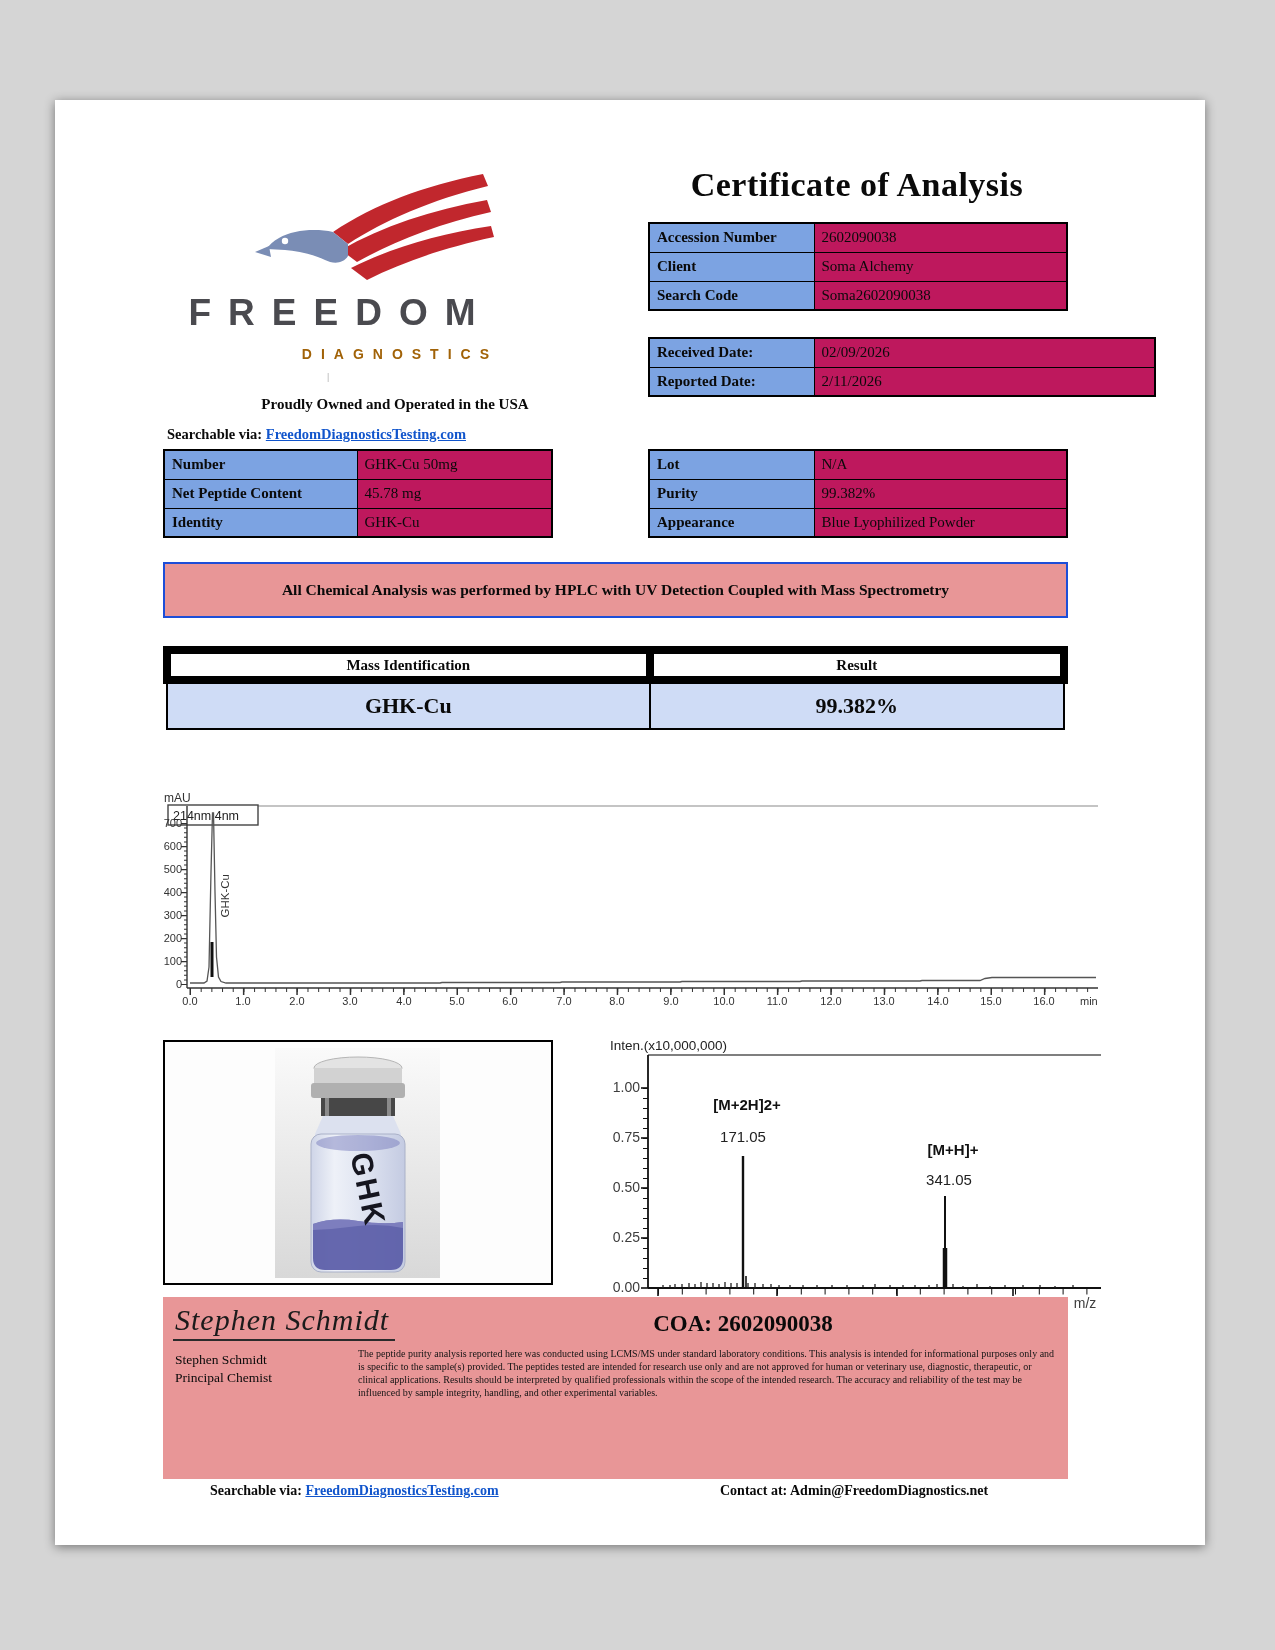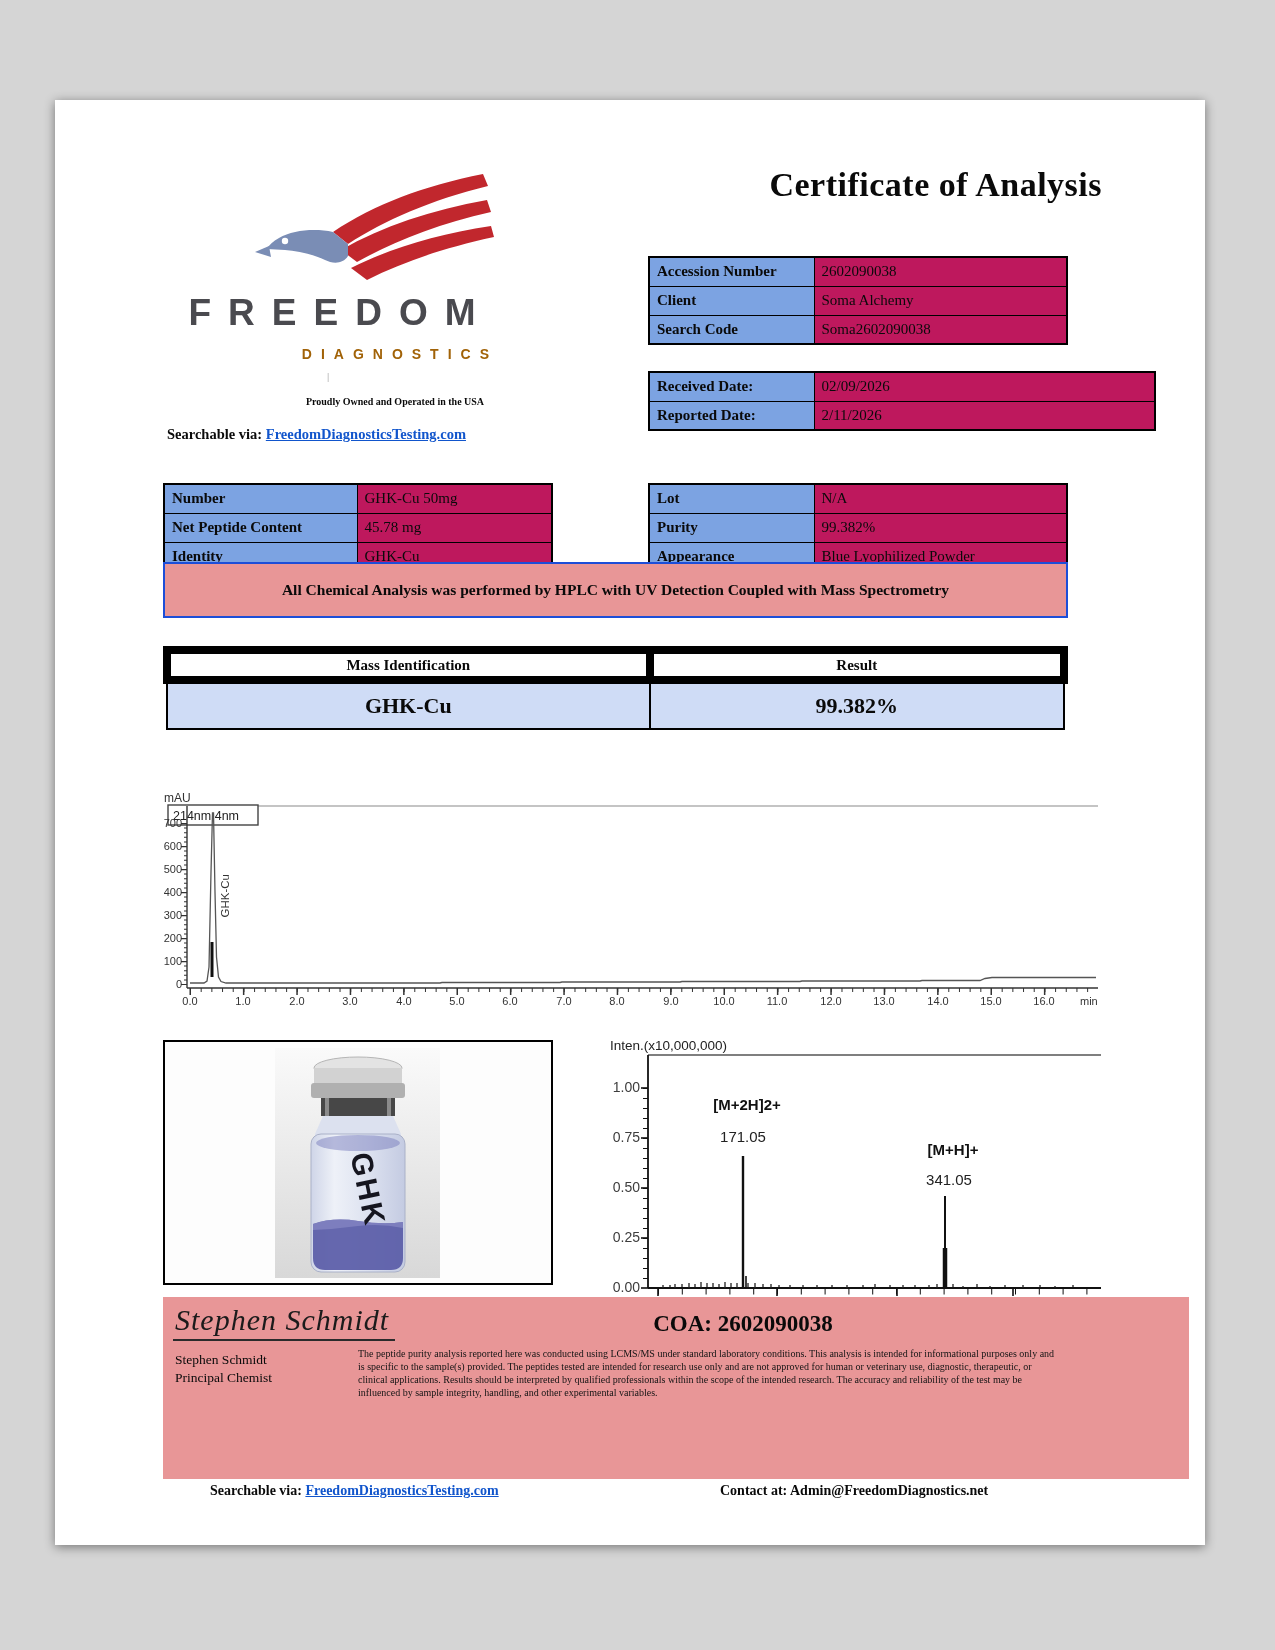--- a/index.html
+++ b/index.html
@@ -5,27 +5,27 @@
   * { margin:0; padding:0; box-sizing:border-box; }
   html,body { width:1275px; height:1650px; }
   body { background:#d5d5d5; font-family:"Liberation Serif",serif; color:#0a0a0a; position:relative; }
   .doc { position:absolute; left:55px; top:100px; width:1150px; height:1445px; background:#fff; box-shadow:0 2px 10px rgba(0,0,0,.45); }
   .abs { position:absolute; }
 
   
   .logo-word { font-family:"Liberation Sans",sans-serif; font-weight:700; font-size:37px; letter-spacing:17px; color:#4a4a4f; text-align:center; }
   .logo-sub  { font-family:"Liberation Sans",sans-serif; font-weight:700; font-size:14px; letter-spacing:9px; color:#a16207; text-align:right; margin-top:8px; }
   .artifact  { color:#9a9a9a; font-size:11px; }
-  .tagline   { font-weight:bold; font-size:10px; text-align:center; }
+  .tagline   { font-weight:bold; font-size:15px; text-align:center; }
   .searchable{ font-weight:bold; font-size:14.5px; }
   a.doclink  { color:#1155cc; text-decoration:underline; font-weight:bold; }
-  .coa-title { font-weight:bold; font-size:34px; text-align:right; letter-spacing:.5px; }
-
-  
-  table.info { border-collapse:collapse; border:2px solid #000; width:100%; table-layout:fixed;margin-top:34px; }
+  .coa-title { font-weight:bold; font-size:34px; text-align:center; letter-spacing:.5px; }
+
+  
+  table.info { border-collapse:collapse; border:2px solid #000; width:100%; table-layout:fixed; }
   table.info td { border:1px solid #000; font-size:15px; padding:2px 7px; height:29px; overflow:hidden; white-space:nowrap; }
   td.lbl { background:#7ca3e2; font-weight:bold; }
   td.val { background:#be185d; }
 
   .banner { background:#e89697; border:2px solid #1d4ed8; display:flex; align-items:center; justify-content:center; font-weight:bold; font-size:15.5px; }
 
   table.mass { border-collapse:collapse; border:2px solid #000; width:100%; table-layout:fixed; }
   table.mass th { border:8px solid #000000; background:#fff; font-size:15px; font-weight:bold; height:30px; }
   table.mass td { border:2px solid #000; background:#cfdcf6; font-size:22px; font-weight:bold; text-align:center; height:49px; }
 
@@ -272,21 +272,21 @@
     <line x1="158" y1="278" x2="158" y2="146" stroke="#111" stroke-width="2.4"></line>
     <line x1="161" y1="278" x2="161" y2="266" stroke="#111" stroke-width="1.6"></line>
     <line x1="360" y1="278" x2="360" y2="186" stroke="#111" stroke-width="2"></line>
     <line x1="360" y1="278" x2="360" y2="238" stroke="#111" stroke-width="4.5"></line>
     <text x="162" y="100" text-anchor="middle" style="font-size:15px;font-weight:bold" fill="#111">[M+2H]2+</text>
     <text x="158" y="132" text-anchor="middle" style="font-size:15px" fill="#222">171.05</text>
     <text x="368" y="145" text-anchor="middle" style="font-size:15px;font-weight:bold" fill="#111">[M+H]+</text>
     <text x="364" y="175" text-anchor="middle" style="font-size:15px" fill="#222">341.05</text>
   </svg>
 
-  <div class="abs sigblock" style="left:108px;top:1197px;width:1026px;height:182px">
+  <div class="abs sigblock" style="left:108px;top:1197px;width:905px;height:182px">
     <div class="abs signature" style="left:10px;top:6px">Stephen Schmidt</div>
     <div class="abs coa-num" style="left:400px;top:14px;width:360px;text-align:center">COA: 2602090038</div>
     <div class="abs sig-name" style="left:12px;top:55px">Stephen Schmidt</div>
     <div class="abs sig-name" style="left:12px;top:73px">Principal Chemist</div>
     <div class="abs disclaimer" style="left:195px;top:50px;width:700px">The peptide purity analysis reported here was conducted using LCMS/MS under standard laboratory conditions. This analysis is intended for informational purposes only and is specific to the sample(s) provided. The peptides tested are intended for research use only and are not approved for human or veterinary use, diagnostic, therapeutic, or clinical applications. Results should be interpreted by qualified professionals within the scope of the intended research. The accuracy and reliability of the test may be influenced by sample integrity, handling, and other experimental variables.</div>
   </div>
 
   <div class="abs bottomline" style="left:155px;top:1383px">
     <span>Searchable via:</span>
     <a class="doclink" href="#">FreedomDiagnosticsTesting.com</a>

